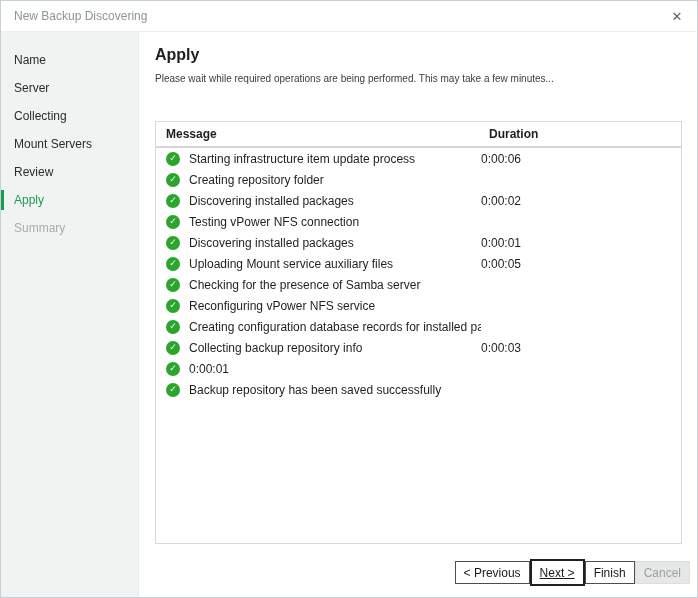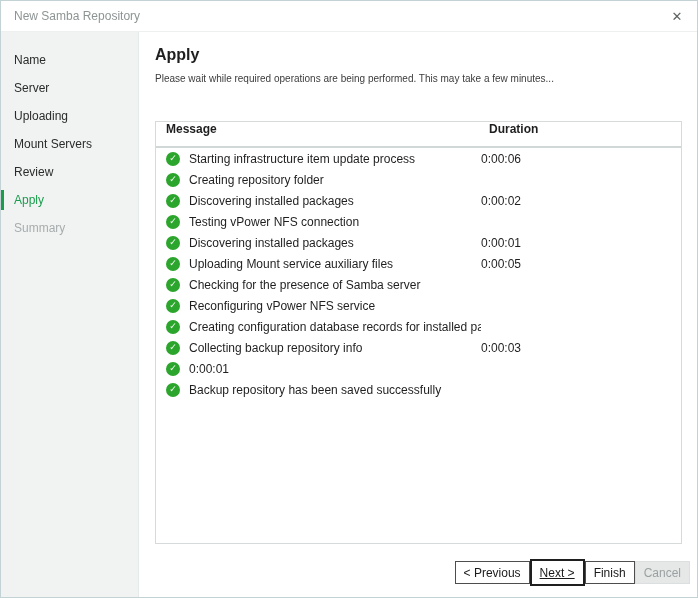--- a/index.html
+++ b/index.html
@@ -38,21 +38,21 @@
   
   .content{flex:1;position:relative;padding:14px 15px 0 16px;box-sizing:border-box;}
   .page-title{font-size:16px;font-weight:bold;color:#1f1f1f;margin:0 0 9px 0;}
   .page-subtitle{font-size:10px;color:#3c3c3c;margin:0;}
   
   .optable{
     margin-top:37px;height:423px;box-sizing:border-box;
     border:1px solid #d6dada;background:#fff;overflow:hidden;
   }
   .thead{
-    display:flex;align-items:flex-start;height:26px;box-sizing:border-box;
+    display:flex;align-items:center;height:26px;box-sizing:border-box;
     border-bottom:2px solid #d2d7d7;font-size:12px;font-weight:bold;color:#1f1f1f;
     padding-left:10px;background:#fff;
   }
   .thead .col-message{flex:0 0 315px;}
   .thead .col-duration{flex:1;margin-left:8px;}
   .trow{
     display:flex;align-items:center;height:21px;padding-left:10px;
     font-size:12px;color:#1f1f1f;
   }
   .check-icon{
@@ -73,38 +73,38 @@
   }
   .btn.focused{border:2px solid #1f1f1f;height:27px;box-shadow:0 0 0 1px #fff inset;text-decoration:underline;}
   .btn.disabled{background:#e6e8e8;color:#9ba1a1;border:1px solid #dcdfdf;}
 </style>
 </head>
 <body>
 
 <div class="window">
 
   <div class="titlebar">
-    <span class="title">New Samba Repository</span>
+    <span class="title">New Backup Discovering</span>
     <span class="close-btn">
       <span>✕</span>
     </span>
   </div>
 
   <div class="wbody">
 
     <div class="sidebar">
 
     <div class="side-item completed">
           <span>Name</span>
         </div>
         <div class="side-item completed">
           <span>Server</span>
         </div>
         <div class="side-item completed">
-          <span>Uploading</span>
+          <span>Collecting</span>
         </div>
         <div class="side-item completed">
           <span>Mount Servers</span>
         </div>
         <div class="side-item completed">
           <span>Review</span>
         </div>
         <div class="side-item current">
           <span class="active-bar"></span>
           <span>Apply</span>

